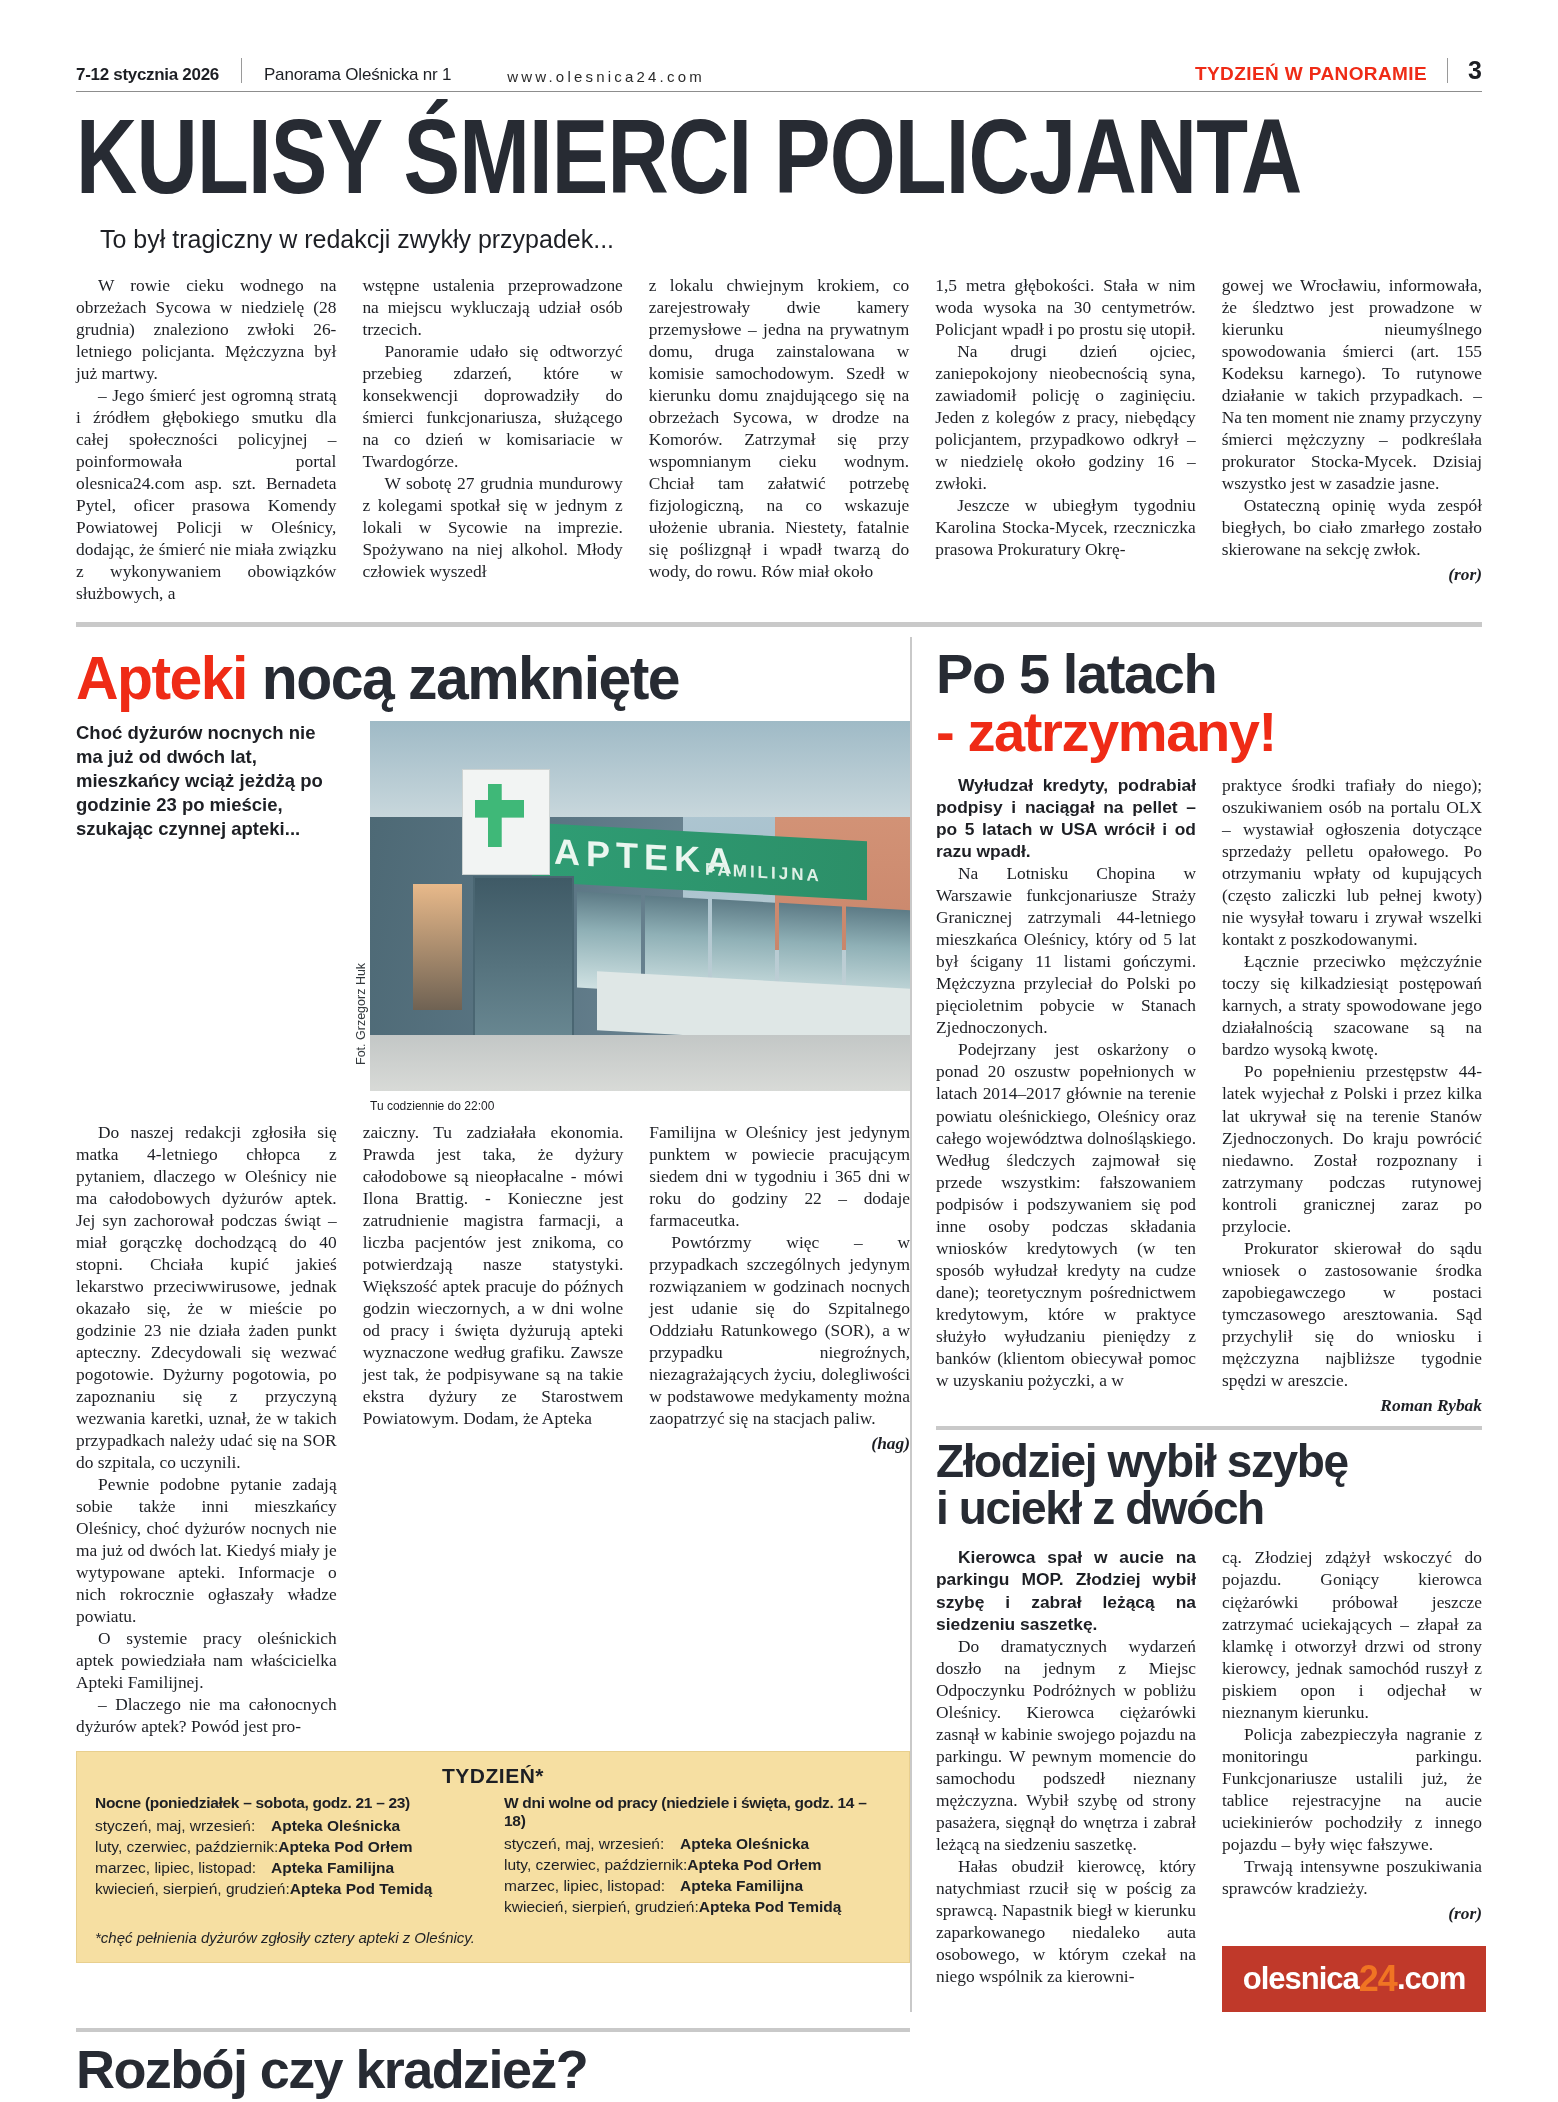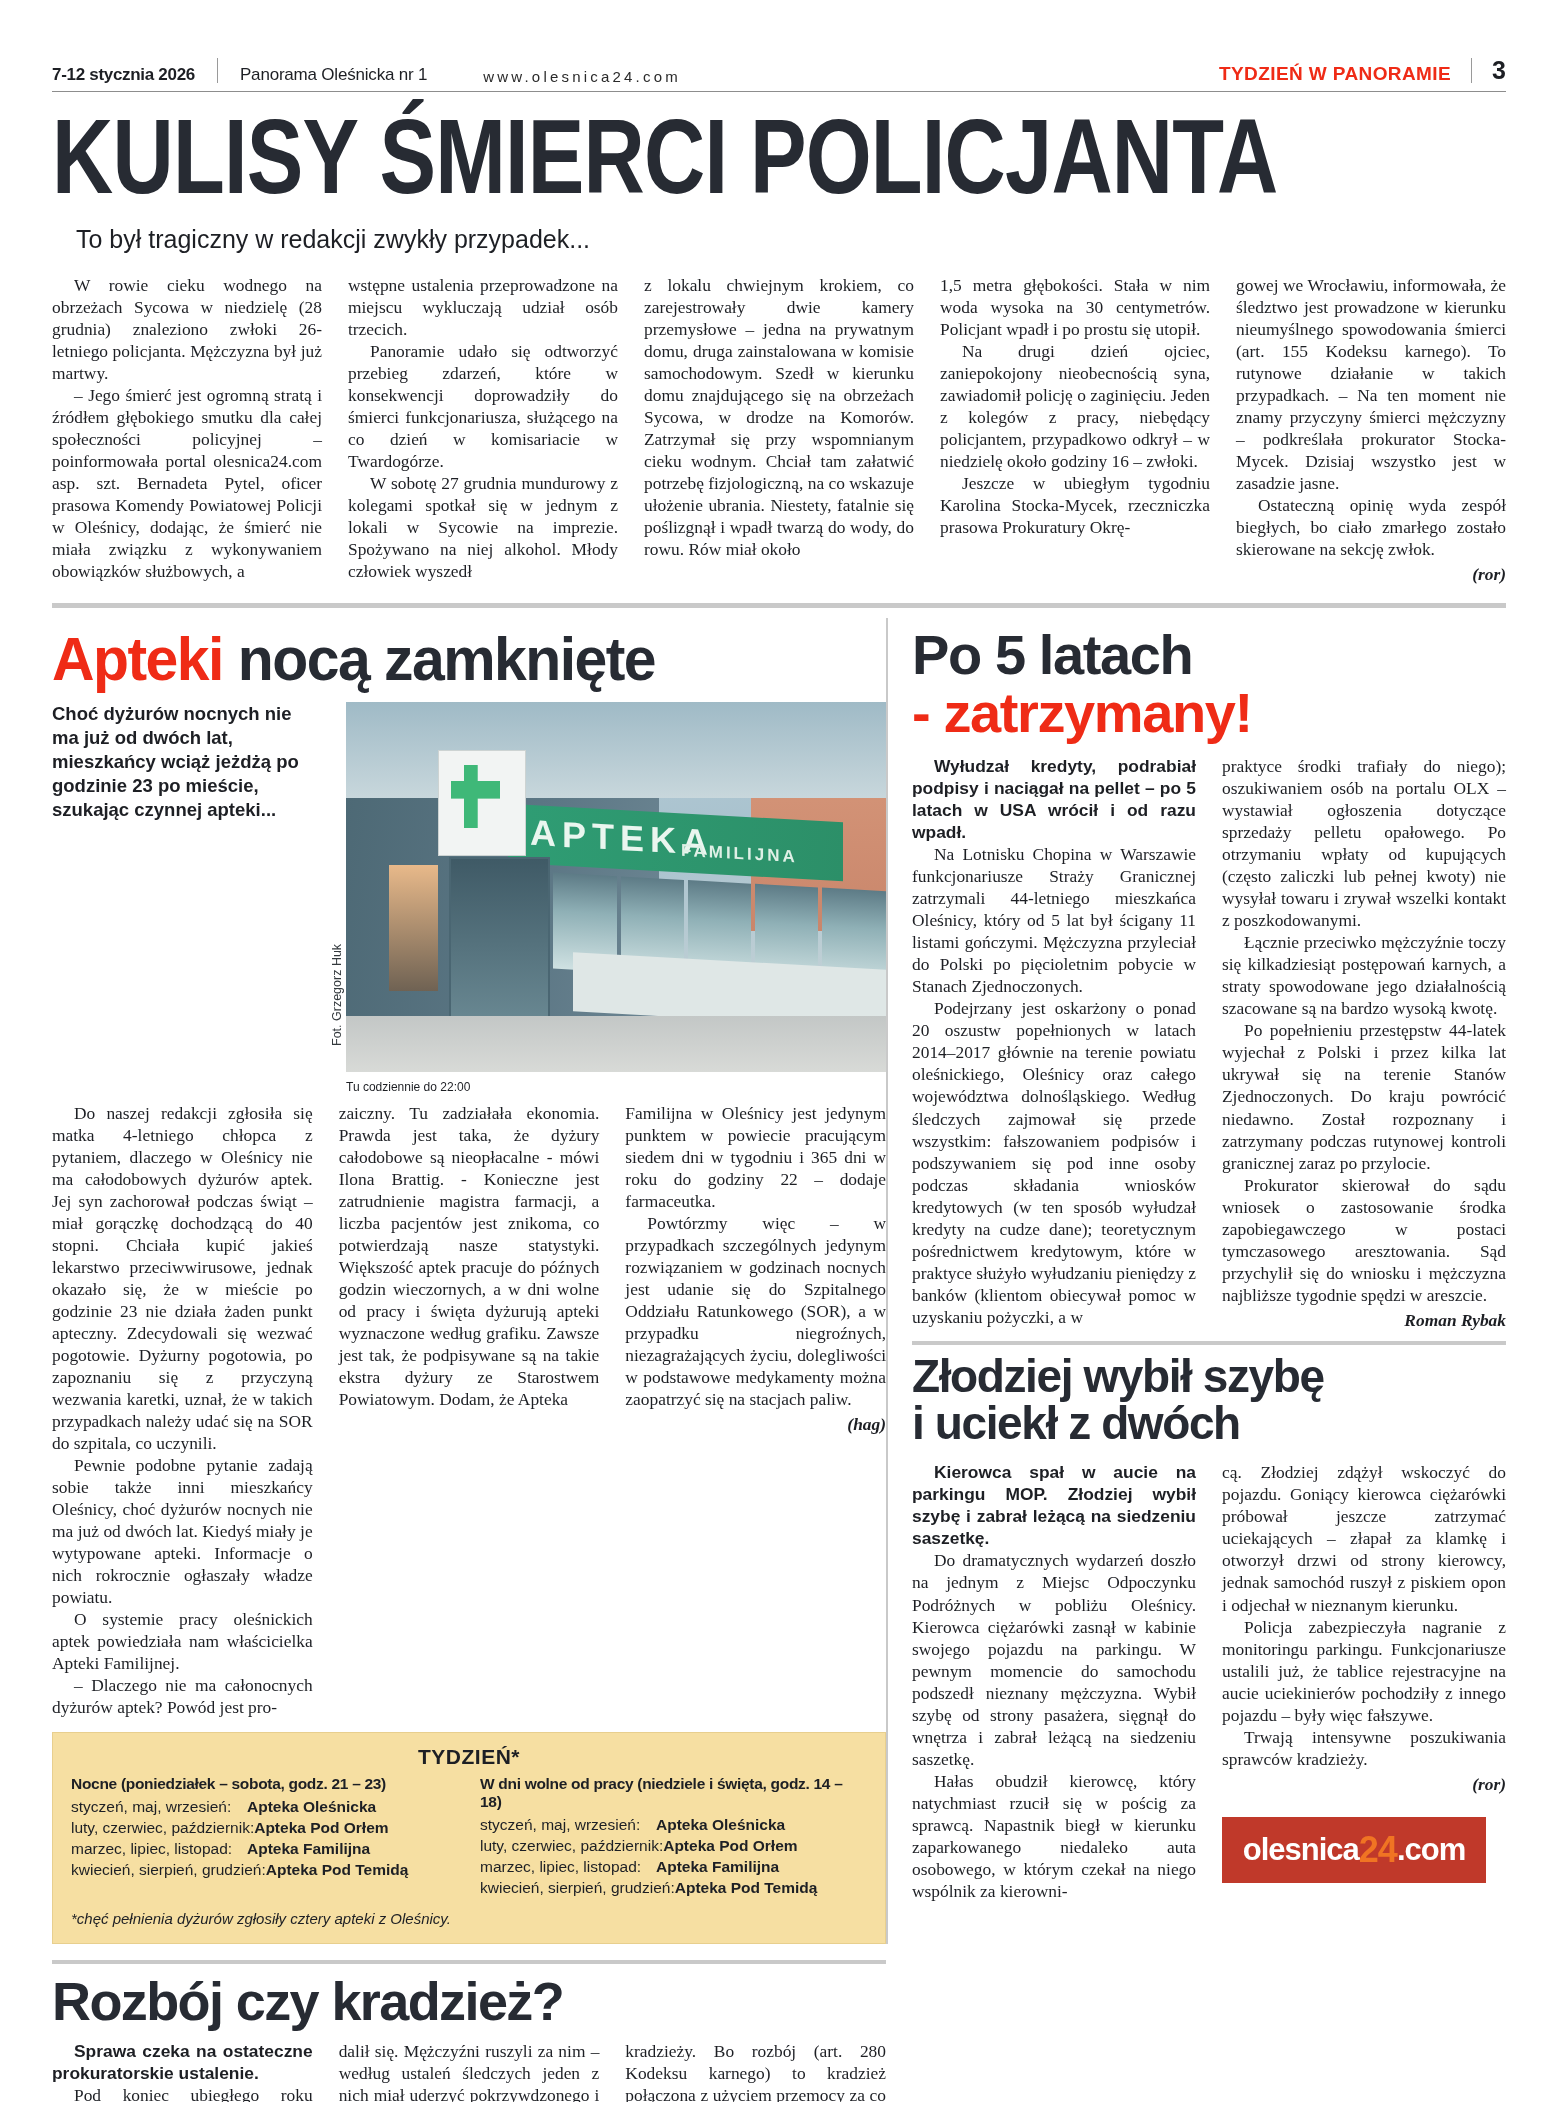--- a/index.html
+++ b/index.html
@@ -3,21 +3,21 @@
 <meta charset="utf-8">
 <title>Panorama Oleśnicka nr 1 — strona 3</title>
 <style>
   html,body{margin:0;padding:0;background:#fff;}
   body{
     width:1558px;height:2102px;
     font-family:"Liberation Serif", serif;
     color:#1d1f24;
     -webkit-font-smoothing:antialiased;
   }
-  .page{position:relative;width:1558px;height:2102px;box-sizing:border-box;padding:0 52px;background:#fff;}
+  .page{position:relative;width:1558px;height:2102px;box-sizing:border-box;padding:0 76px;background:#fff;}
 
   
   .masthead{display:flex;align-items:flex-end;gap:0;padding-top:56px;padding-bottom:6px;}
   .mh-date{font-family:"Liberation Sans",sans-serif;font-weight:bold;font-size:17px;letter-spacing:-.3px;padding-right:22px;}
   .mh-sep{width:1px;align-self:stretch;background:#9a9a9a;margin:2px 0;}
   .mh-paper{font-family:"Liberation Sans",sans-serif;font-size:17px;padding:0 22px;letter-spacing:-.2px;}
   .mh-www{font-family:"Liberation Sans",sans-serif;font-size:15px;letter-spacing:3.2px;padding-left:34px;color:#2a2a2a;}
   .mh-spacer{flex:1;}
   .mh-section{font-family:"Liberation Sans",sans-serif;font-weight:bold;font-size:19px;color:#ef2b16;letter-spacing:.4px;padding-right:20px;}
   .mh-pageno{font-family:"Liberation Sans",sans-serif;font-weight:bold;font-size:25px;padding-left:20px;}

